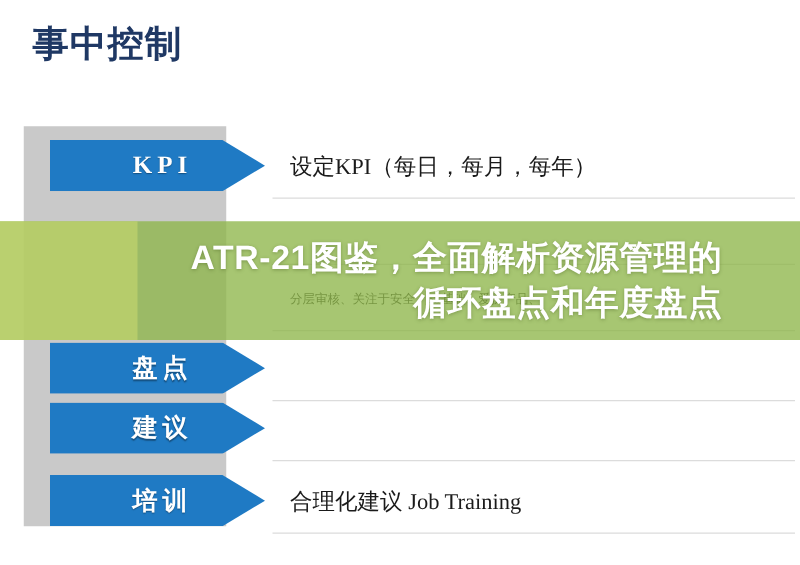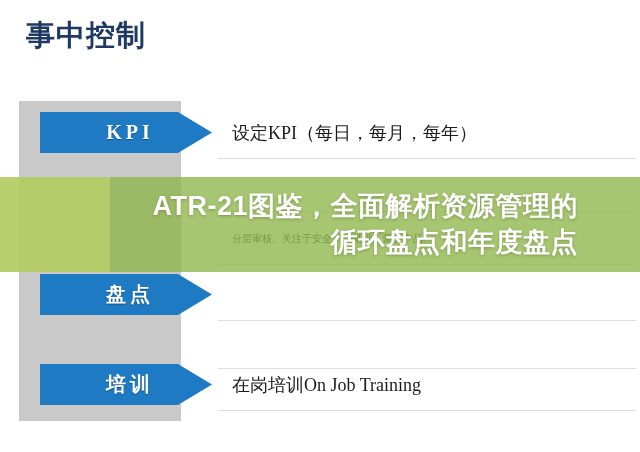--- a/index.html
+++ b/index.html
@@ -175,28 +175,31 @@
   </div>
 
   <div class="row" style="top:274px">
     <div class="arrow">
       <span class="arrow-label">盘点</span>
     </div>
     <div class="rule"></div>
   </div>
 
   <div class="row" style="top:322px">
-    <div class="rule"></div>
-  </div>
-
-  <div class="row" style="top:364px">
+    <div class="arrow">
+      <span class="arrow-label">建议</span>
+    </div>
+    <div class="rule"></div>
+  </div>
+
+  <div class="row" style="top:380px">
     <div class="arrow">
       <span class="arrow-label">培训</span>
     </div>
-    <div class="desc">在岗培训On Job Training</div>
+    <div class="desc">合理化建议 Job Training</div>
     <div class="rule"></div>
   </div>
 
 </div>
 
 <div id="overlay"></div>
 <div id="overlay-wash"></div>
 <div id="overlay-text">
   <div class="ov-line">ATR-21图鉴，全面解析资源管理的</div>
   <div class="ov-line">循环盘点和年度盘点</div>

